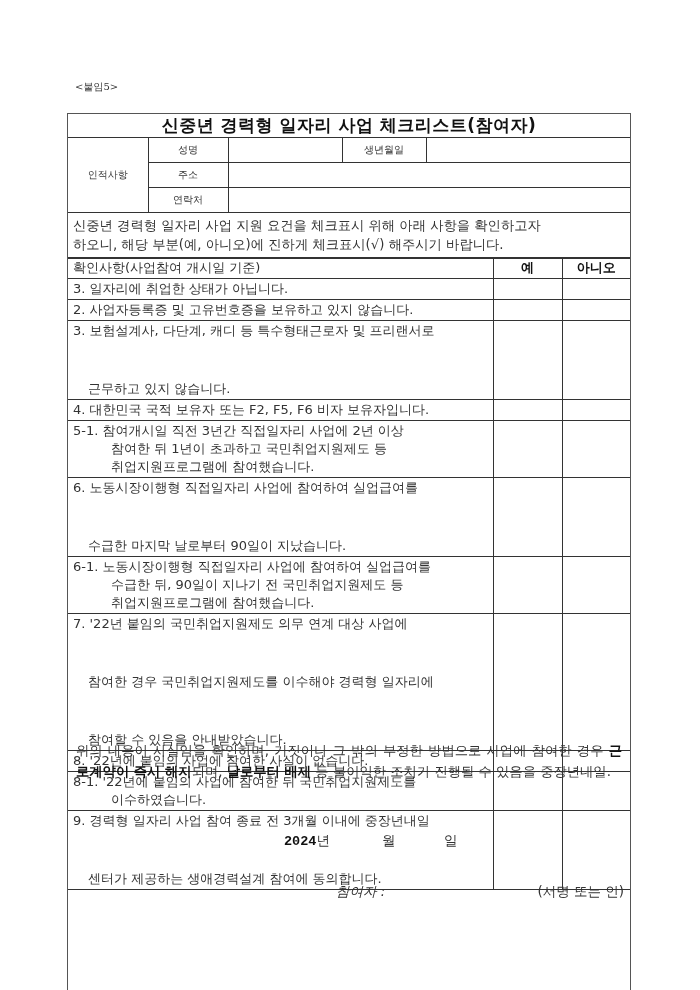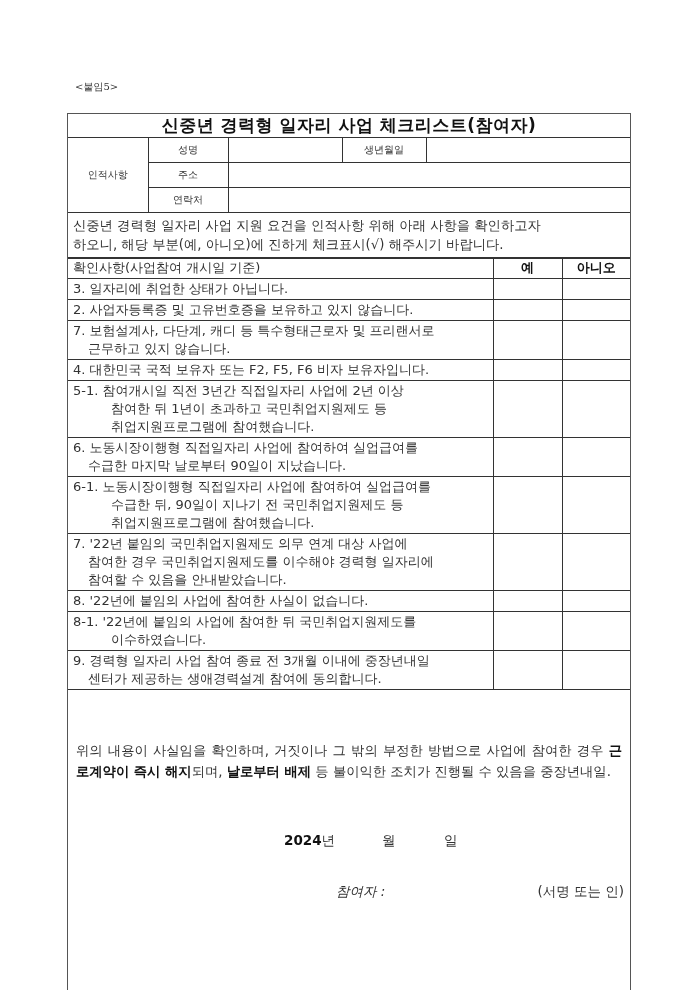--- a/index.html
+++ b/index.html
@@ -13,28 +13,28 @@
   .info td.blank { text-align:left; }
   .info td.first-col { border-left:none; }
   .info td.last-col { border-right:none; }
   .intro { border-left:none; border-right:none; padding:3px 5px; font-size:13.3px; line-height:19px; text-align:left; }
   .check td { font-size:13px; line-height:18px; padding:1px 5px; vertical-align:top; }
   .check td.q { border-left:none; }
   .check td.ans { border-right:none; }
   .check td.ans2 { border-right:none; }
   .check .head td { height:19px; padding:0 5px; }
   .check .head td.hc { text-align:center; font-weight:bold; color:#111; }
-  .check .ind { padding-left:15px; display:block; }
+  .check .ind { padding-left:15px; display:block;margin-top:40px; }
   .check .ind2 { padding-left:38px; display:block; }
   .check .last td { border-bottom:1.5px solid #333; }
   .pledge { position:absolute; left:8px; right:8px; top:626px; font-size:13.3px; line-height:21px; text-align:justify; color:#333; }
   .pledge b { color:#111; }
   .date-line { position:absolute; top:718px; left:0; right:0; font-size:13.5px; color:#333; }
   .date-line .yr { position:absolute; left:216px; }
-  .date-line .yr b { color:#111; }
+  .date-line .yr b { color:#111;font-family:Liberation Mono, monospace; }
   .date-line .mo { position:absolute; left:314px; }
   .date-line .dy { position:absolute; left:376px; }
   .sign-line { position:absolute; top:769px; left:0; right:0; font-size:13.5px; color:#333; }
   .sign-line .who { position:absolute; left:268px;font-style:italic; }
   .sign-line .seal { position:absolute; right:6px; }
 </style>
 </head>
 <body>
 
 <div class="attach-label">&lt;붙임5&gt;</div>
@@ -62,21 +62,21 @@
     <tr class="info">
       <td>주소</td>
       <td colspan="3" class="blank last-col"></td>
     </tr>
     <tr class="info">
       <td>연락처</td>
       <td colspan="3" class="blank last-col"></td>
     </tr>
     <tr>
       <td colspan="5" class="intro">
-        <span>신중년 경력형 일자리 사업 지원 요건을 인적사항 위해 아래 사항을 확인하고자</span><br>
+        <span>신중년 경력형 일자리 사업 지원 요건을 체크표시 위해 아래 사항을 확인하고자</span><br>
         <span>하오니, 해당 부분(예, 아니오)에 진하게 체크표시(√) 해주시기 바랍니다.</span>
       </td>
     </tr>
   </tbody>
     </table>
 
   <table class="check">
     <colgroup>
       <col style="width:425px">
         <col style="width:69px">
@@ -92,21 +92,21 @@
       <td class="q"><span>3. 일자리에 취업한 상태가 아닙니다.</span></td>
       <td></td>
           <td class="ans"></td>
     </tr>
     <tr>
       <td class="q"><span>2. 사업자등록증 및 고유번호증을 보유하고 있지 않습니다.</span></td>
       <td></td>
           <td class="ans"></td>
     </tr>
     <tr>
-      <td class="q"><span>7. 보험설계사, 다단계, 캐디 등 특수형태근로자 및 프리랜서로</span><span class="ind">근무하고 있지 않습니다.</span></td>
+      <td class="q"><span>3. 보험설계사, 다단계, 캐디 등 특수형태근로자 및 프리랜서로</span><span class="ind">근무하고 있지 않습니다.</span></td>
       <td></td>
           <td class="ans"></td>
     </tr>
     <tr>
       <td class="q"><span>4. 대한민국 국적 보유자 또는 F2, F5, F6 비자 보유자입니다.</span></td>
       <td></td>
           <td class="ans"></td>
     </tr>
     <tr>
       <td class="q"><span>5-1. 참여개시일 직전 3년간 직접일자리 사업에 2년 이상</span><span class="ind2">참여한 뒤 1년이 초과하고 국민취업지원제도 등</span><span class="ind2">취업지원프로그램에 참여했습니다.</span></td>

